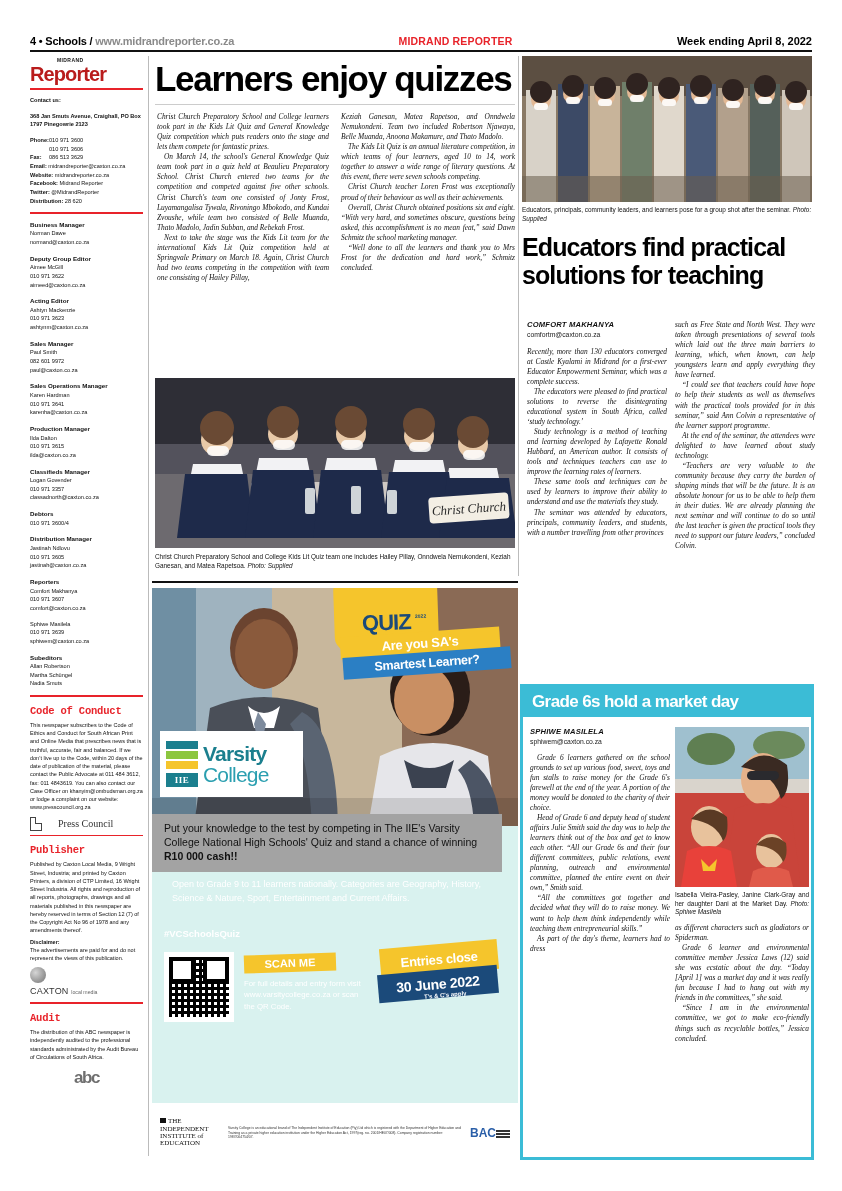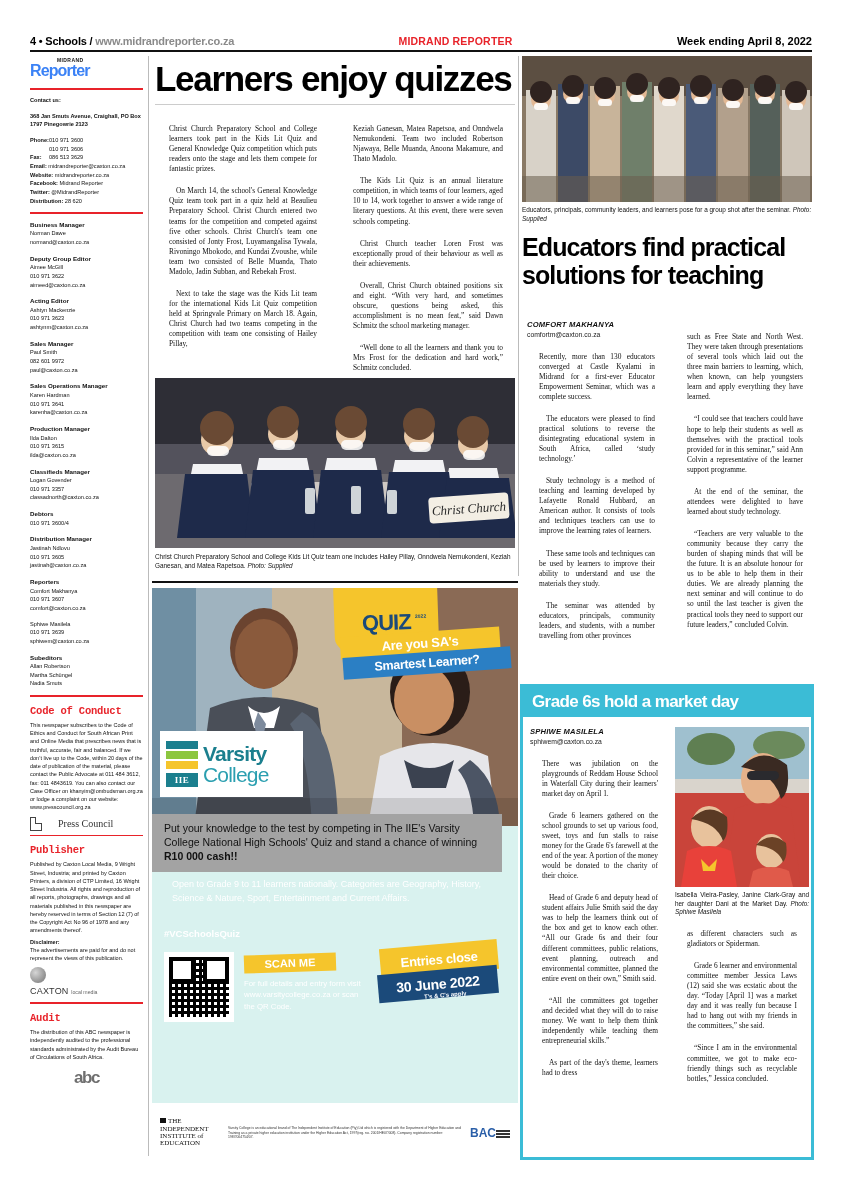--- a/index.html
+++ b/index.html
@@ -31,22 +31,22 @@
     position:absolute; left:30px; top:56px; width:113px; height:1100px;
     font-family:"Liberation Sans", sans-serif; font-size:5.6px; line-height:1.55;
     color:#111;
   }
   .rail-logo{ position:relative; height:30px; }
   .rail-logo .mid{
     position:absolute; left:27px; top:1px; font-size:5px; font-weight:bold;
     color:#111; letter-spacing:0.4px;
   }
   .rail-logo .rep{
-    position:absolute; left:0; top:3px; font-size:16px; font-weight:bold;
-    color:#3b82f6; letter-spacing:-0.9px; font-family:"Liberation Sans", sans-serif;
+    position:absolute; left:0; top:3px; font-size:20px; font-weight:bold;
+    color:#b91c1c; letter-spacing:-0.9px; font-family:"Liberation Sans", sans-serif;
   }
   .rail-rule{ height:2px; background:#e8232a; margin:2px 0 6px; }
   .rail-rule.thin{ height:1.5px; }
   .rail h4{ margin:0; font-size:6.2px; font-weight:bold; }
   .rail .blk{ margin-bottom:7px; }
   .rail .lbl{ font-weight:bold; }
   .rail .addr{ font-weight:bold; }
   .rail .sec-title{
     color:#e8232a; font-size:10.5px; font-weight:bold; margin:4px 0 2px;
     letter-spacing:-0.2px;
@@ -87,21 +87,21 @@
   .headline{
     position:absolute; left:155px; top:62px; width:360px;
     font-family:"Liberation Sans", sans-serif;
     font-weight:bold; font-size:35px; line-height:0.95;
     letter-spacing:-1.3px; color:#000;
   }
   .hl-rule{ position:absolute; left:155px; top:104px; width:360px; height:1px; background:#ccc;}
 
   
   .col-text{ font-family:"Liberation Serif", serif; font-size:7.4px; line-height:1.36; text-align:justify; color:#111;}
-  .col-text p{ margin:12px; text-indent:7px; }
+  .col-text p{ margin:0; text-indent:7px;font-style:italic; }
   .col-text p.first{ text-indent:0; }
 
   .art1-c1{ position:absolute; left:157px; top:112px; width:172px; }
   .art1-c2{ position:absolute; left:341px; top:112px; width:174px; }
 
   
   .photo-main{
     position:absolute; left:155px; top:378px; width:360px; height:170px;
     background:linear-gradient(#2b2b33,#4a4a55);
     overflow:hidden;
@@ -653,21 +653,20 @@
   <div class="mdbox">
     <div class="mdhead">
         <span>Grade 6s hold a market day</span>
       </div>
     <div class="col-text md-c1">
       <div class="byline">
         <div class="nm">SPHIWE MASILELA</div>
         <div class="em">sphiwem@caxton.co.za</div>
       </div>
       <div id="mdc1">
-          <p class="first">There was jubilation on the playgrounds of Reddam House School in Waterfall City during their learners' market day on April 1.</p>
           <p>Grade 6 learners gathered on the school grounds to set up various food, sweet, toys and fun stalls to raise money for the Grade 6's farewell at the end of the year. A portion of the money would be donated to the charity of their choice.</p>
           <p>Head of Grade 6 and deputy head of student affairs Julie Smith said the day was to help the learners think out of the box and get to know each other. “All our Grade 6s and their four different committees, public relations, event planning, outreach and environmental committee, planned the entire event on their own,” Smith said.</p>
           <p>“All the committees got together and decided what they will do to raise money. We want to help them think independently while teaching them entrepreneurial skills.”</p>
           <p>As part of the day's theme, learners had to dress</p>
         </div>
     </div>
     <div class="col-text md-c2">
       <div class="md-photo">
         <svg width="134" height="160" viewBox="0 0 134 160">
           <rect width="134" height="160" fill="#b7cbd8"></rect>

